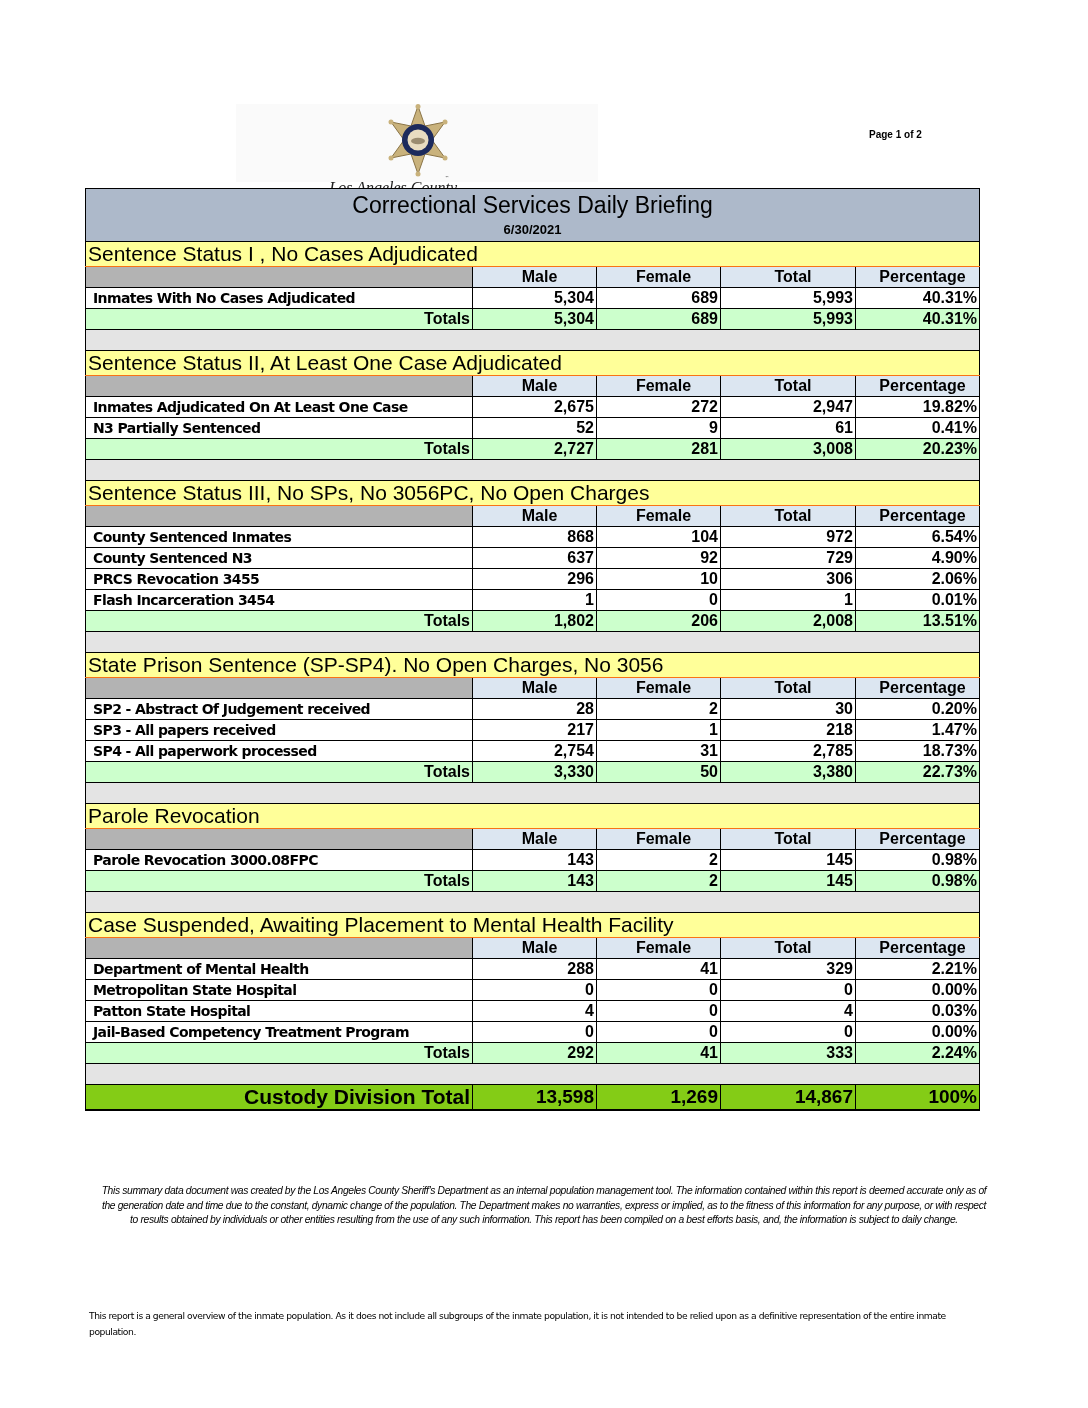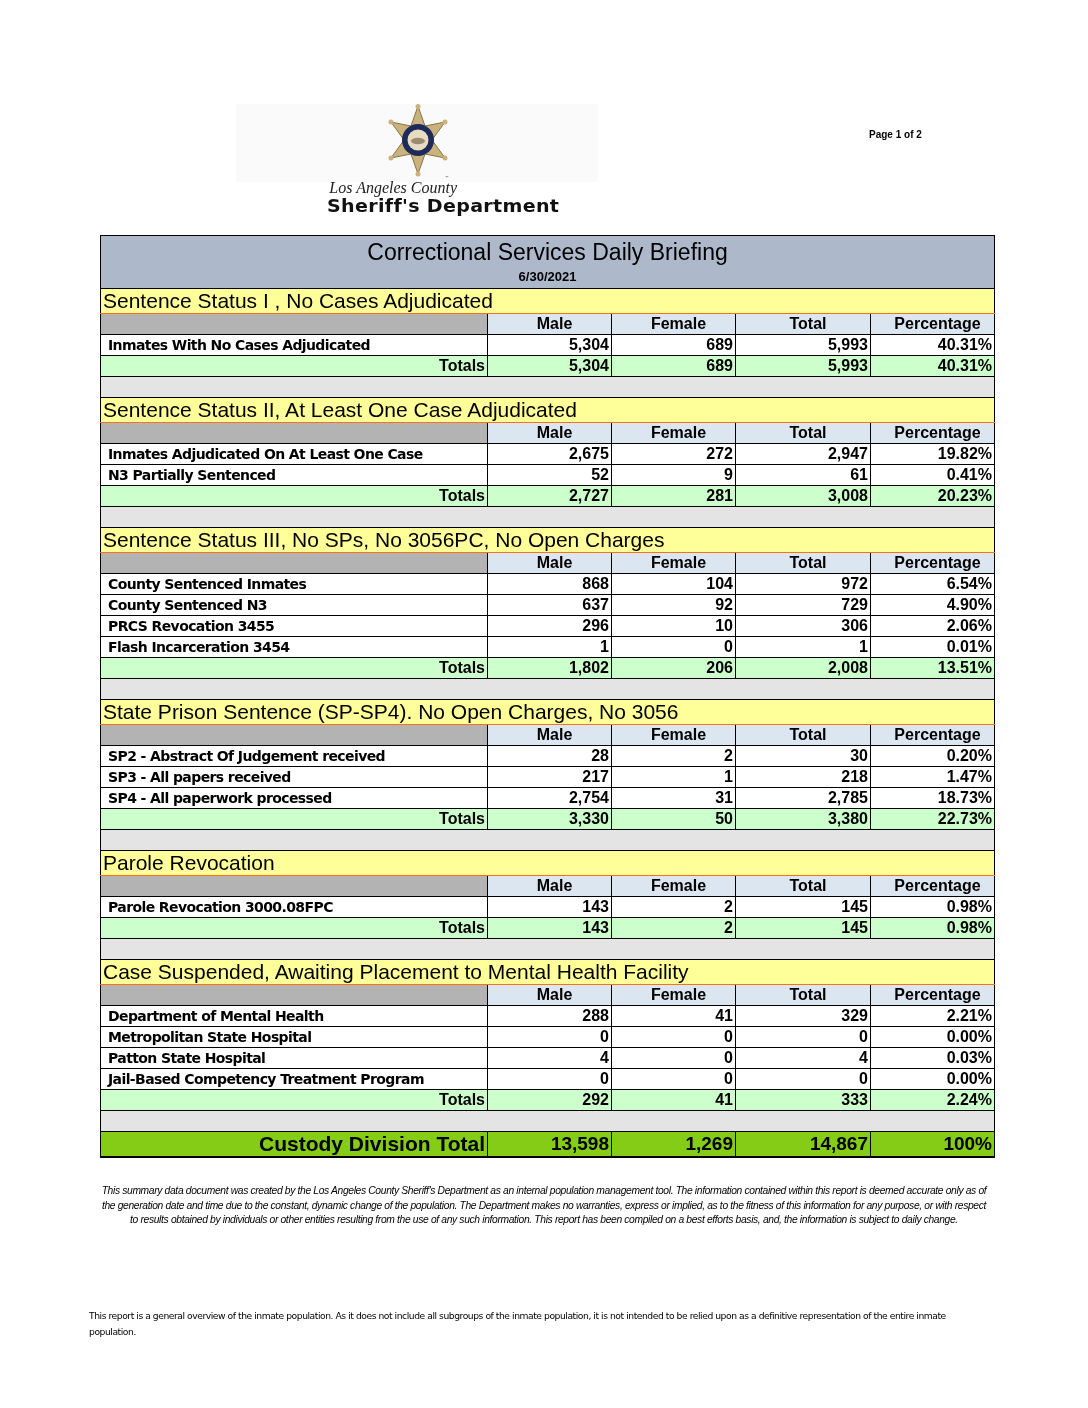--- a/index.html
+++ b/index.html
@@ -6,21 +6,21 @@
   body { width: 1088px; height: 1408px; position: relative; overflow: hidden; font-family: "Liberation Sans", sans-serif; color: #000; }
 
   .logo { position: absolute; left: 236px; top: 104px; width: 362px; height: 78px; background: #fafafa; display: flex; align-items: center; flex-direction: column; }
   .badge { width: 62px; height: 76px; margin-left: 2px; position: relative; }
   .logo-text { margin-left: 28px; display: flex; flex-direction: column; }
   .logo-county { font-family: "Liberation Serif", serif; font-style: italic; font-size: 16px; color: #222; line-height: 16px; margin-left: 2px; }
   .logo-dept { font-family: "DejaVu Sans", sans-serif; font-weight: bold; font-size: 17px; letter-spacing: 0.3px; color: #111; line-height: 20px; transform: scaleX(1.12); transform-origin: left; }
 
   .page-num { position: absolute; left: 869px; top: 129px; font-size: 10px; font-weight: bold; }
 
-  .report { position: absolute; left: 100px; top: 188px; width: 894px; border-collapse: collapse; table-layout: fixed; margin-top: 47px; }
+  .report { position: absolute; left: 85px; top: 188px; width: 894px; border-collapse: collapse; table-layout: fixed; }
   .report td { border: 1px solid #000; padding: 0 2px; height: 20px; font-size: 16px; line-height: 20px; white-space: nowrap; overflow: hidden; }
   .report col.c-label { width: 387px; }
   .report col.c-male { width: 124px; }
   .report col.c-female { width: 124px; }
   .report col.c-total { width: 135px; }
   .report col.c-pct { width: 124px; }
 
   .title-row td { background: #adb9ca; text-align: center; border-bottom: none; font-size: 23px; height: 28px; line-height: 28px; padding-top: 2px; }
   .date-row td { background: #adb9ca; text-align: center; font-size: 13px; font-weight: bold; height: 22px; line-height: 18px; border-top: none; }
   .section-row td { background: #ffff99; font-size: 21px; height: 24px; line-height: 24px; border-bottom: 1px solid #f97316; overflow: visible; }

